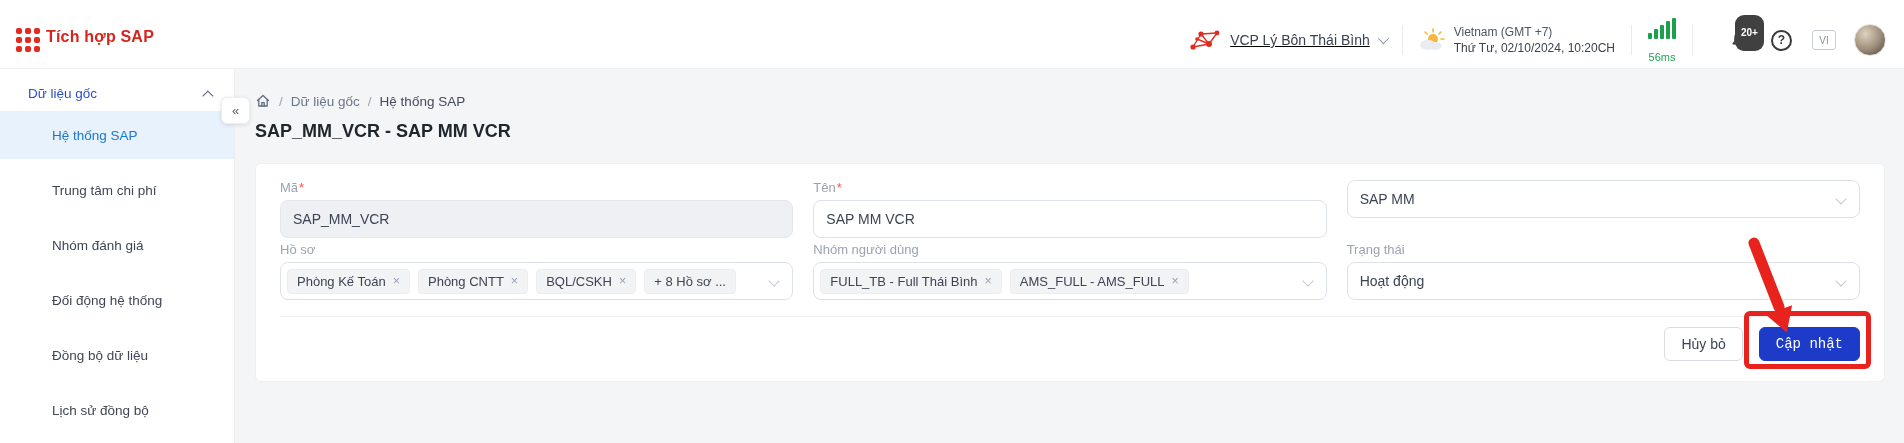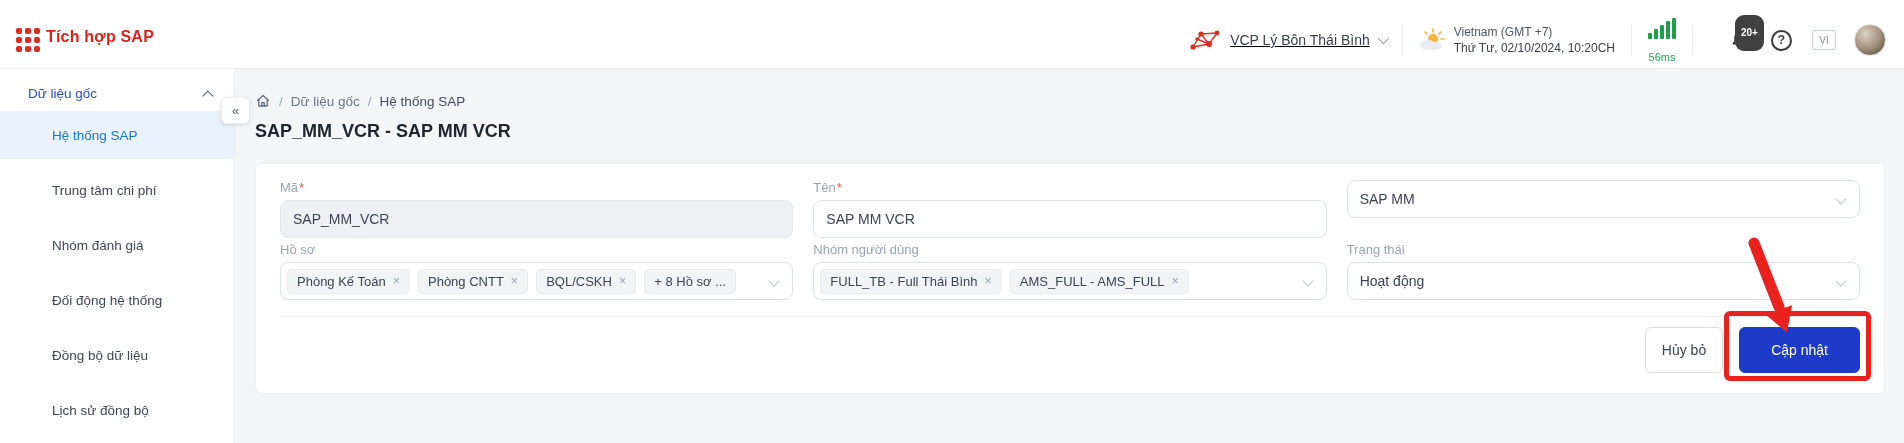--- a/index.html
+++ b/index.html
@@ -76,25 +76,25 @@
     background:#fff; display:flex; align-items:center; padding:0 32px 0 12px; font-size:14px; color:#3c4453; }
   .box.disabled { background:#eef0f4; border-color:#e3e7ec; }
   .box .chev-dn { position:absolute; right:14px; top:14px; width:8px; height:8px;
     border-right:1.6px solid #c3c9d4; border-bottom:1.6px solid #c3c9d4; transform:rotate(45deg); }
   .box.multi { gap:8px; padding-left:6px; }
   .tag { background:#f2f3f5; border:1px solid #ededf0; border-radius:4px; padding:4px 9px;
     font-size:13px; color:#3c4453; display:inline-flex; align-items:center; gap:7px; white-space:nowrap; }
   .tag .x { color:#98a2b3; font-size:12.5px; cursor:pointer; line-height:1; }
   .divider { height:1px; background:#f0f0f0; margin-top:16px; }
   .btn-row { margin-top:10px; display:flex; justify-content:flex-end; align-items:center; gap:16px; }
-  .btn { height:46px; border-radius:6px; font-size:14px; display:flex; align-items:center;
+  .btn { height:34px; border-radius:6px; font-size:14px; display:flex; align-items:center;
     justify-content:center; cursor:pointer; }
   .btn.ghost { background:#fff; border:1px solid #d9dde3; color:#3c4453; padding:0 16px; }
   .submit-wrap { position:relative; }
-  .btn.primary { background:#1d3bc8; border:1px solid #1d3bc8; color:#fff; padding:0 31px; }
+  .btn.primary { background:#1d3bc8; border:1px solid #1d3bc8; color:#fff; padding:0 16px;font-family:Liberation Mono, monospace; }
   .red-box { position:absolute; left:-15px; top:-16px; right:-11px; bottom:-8px;
     border:5px solid #e8231d; border-radius:6px; pointer-events:none; z-index:4; }
   .anno-arrow { position:absolute; right:88px; top:73px; z-index:6; pointer-events:none; }
 
   svg .stroke { fill:none; stroke-linecap:round; stroke-linejoin:round; }
 </style>
 </head>
 <body>
 
 <div class="page">

